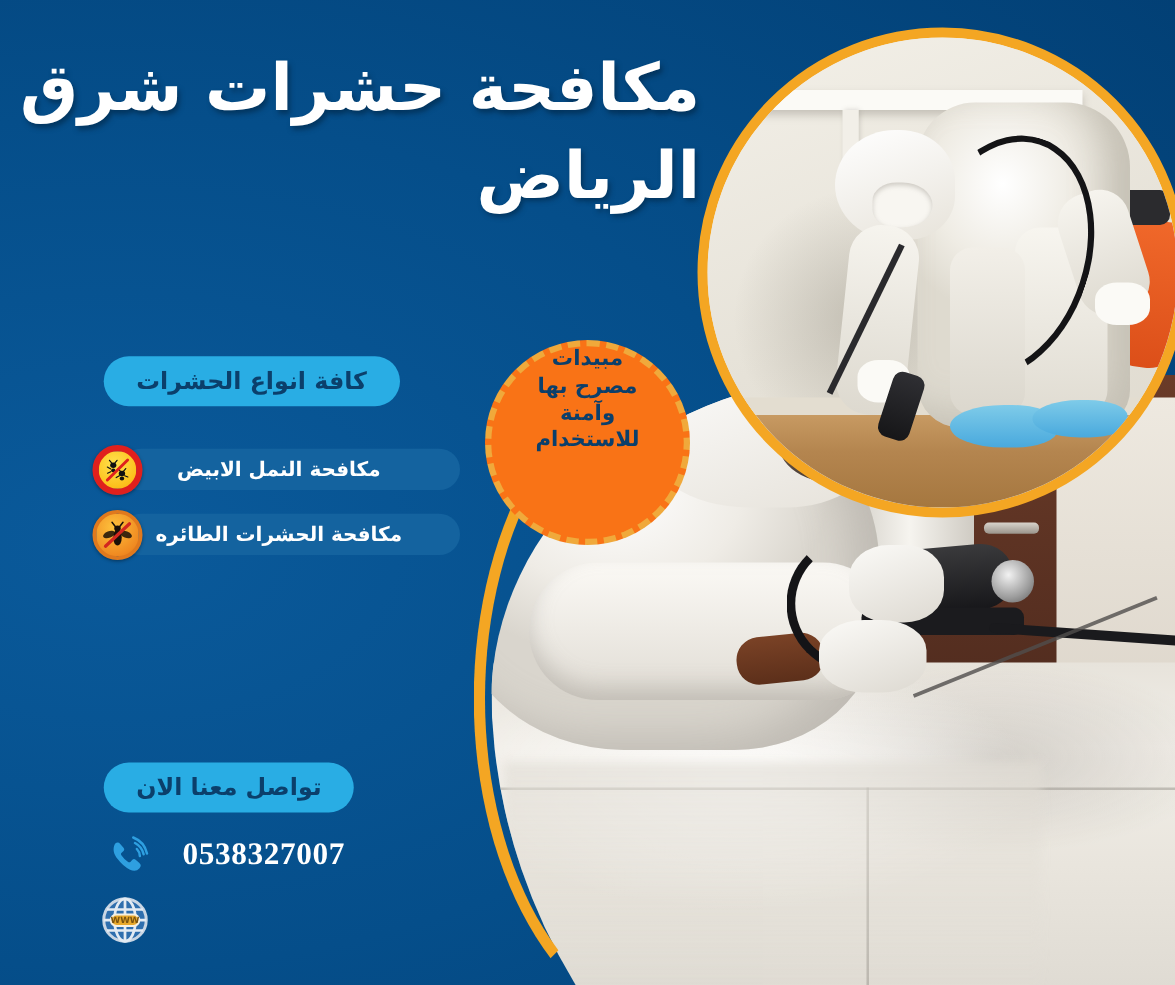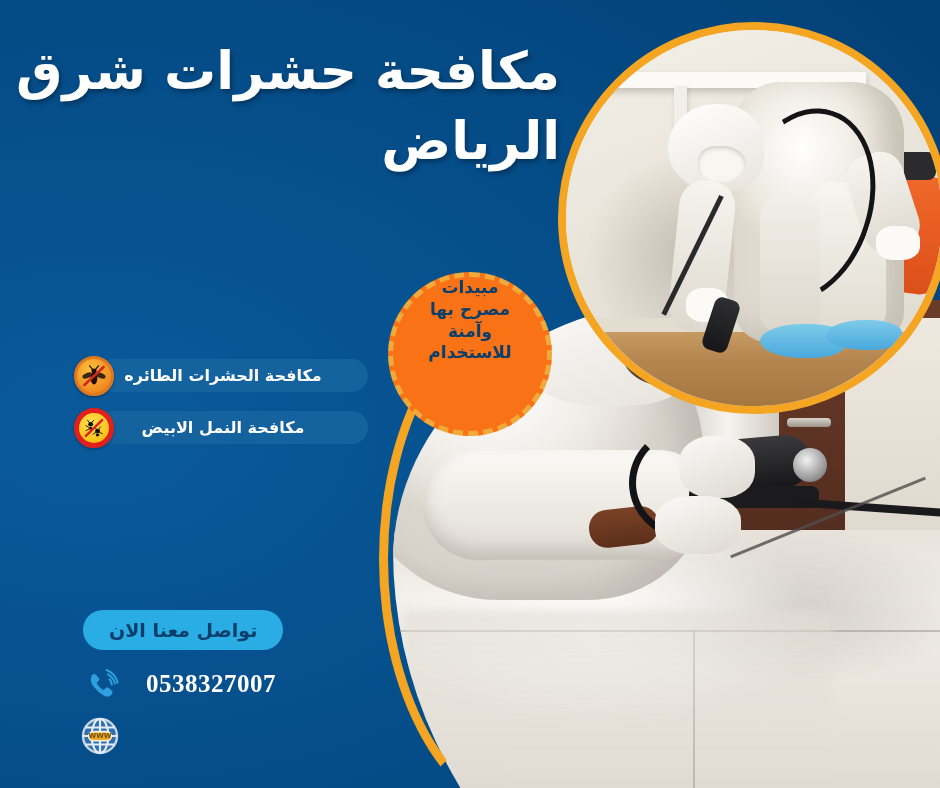--- a/index.html
+++ b/index.html
@@ -590,59 +590,60 @@
 
   <div class="badge">
     <div class="badge-text">
       <div>مبيدات</div>
       <div>مصرح بها</div>
       <div>وآمنة</div>
       <div>للاستخدام</div>
     </div>
   </div>
 
+  <div class="pill-head" id="pill-services">كافة انواع الحشرات</div>
 
   <div class="services">
 
 
-
-    <div class="srv-row">
-      <div class="srv-pill">
-        <span class="srv-label">مكافحة الحشرات الطائره</span>
-      </div>
-      <div class="srv-icon icon-orange">
-        <svg width="26" height="26" viewBox="0 0 26 26">
-          <ellipse cx="13" cy="15" rx="3.4" ry="6.4" fill="#1a1008"></ellipse>
-          <ellipse cx="13" cy="7.8" rx="2.6" ry="2.4" fill="#1a1008"></ellipse>
-          <path d="M11.2 6.2 8.6 2.8M14.8 6.2l2.6-3.4" stroke="#1a1008" stroke-width="1.2" stroke-linecap="round"></path>
-          <ellipse cx="6.2" cy="12.6" rx="5" ry="2.6" fill="#1a1008" opacity=".85" transform="rotate(-22 6.2 12.6)"></ellipse>
-          <ellipse cx="19.8" cy="12.6" rx="5" ry="2.6" fill="#1a1008" opacity=".85" transform="rotate(22 19.8 12.6)"></ellipse>
-          <line x1="3.4" y1="22" x2="22.6" y2="4" stroke="#d3271f" stroke-width="2.6" stroke-linecap="round"></line>
-        </svg>
-      </div>
-    </div>
 
     <div class="srv-row">
       <div class="srv-pill">
         <span class="srv-label">مكافحة النمل الابيض</span>
       </div>
       <div class="srv-icon icon-red">
         <svg width="22" height="22" viewBox="0 0 26 26">
           <ellipse cx="9" cy="8.6" rx="2.9" ry="2.6" fill="#111"></ellipse>
           <ellipse cx="9" cy="13.4" rx="2" ry="1.8" fill="#111"></ellipse>
           <path d="M7.6 6.6 5.4 3.8M10.4 6.6l2.2-2.8" stroke="#111" stroke-width="1.1" stroke-linecap="round"></path>
           <ellipse cx="17.2" cy="16.4" rx="3" ry="2.6" fill="#111"></ellipse>
           <ellipse cx="17.2" cy="21" rx="2.1" ry="1.9" fill="#111"></ellipse>
           <path d="M15.8 14.4 13.6 11.6M18.6 14.4l2.2-2.8" stroke="#111" stroke-width="1.1" stroke-linecap="round"></path>
           <path d="M6.6 12 3.4 10.2M6.6 14.6 3.6 16M14.8 18.4l-3 1.8M19.8 18.4l3 1.2" stroke="#111" stroke-width="1.1" stroke-linecap="round"></path>
           <line x1="3.4" y1="22.4" x2="22.6" y2="3.6" stroke="#e0201d" stroke-width="2.8" stroke-linecap="round"></line>
         </svg>
       </div>
     </div>
 
+    <div class="srv-row">
+      <div class="srv-pill">
+        <span class="srv-label">مكافحة الحشرات الطائره</span>
+      </div>
+      <div class="srv-icon icon-orange">
+        <svg width="26" height="26" viewBox="0 0 26 26">
+          <ellipse cx="13" cy="15" rx="3.4" ry="6.4" fill="#1a1008"></ellipse>
+          <ellipse cx="13" cy="7.8" rx="2.6" ry="2.4" fill="#1a1008"></ellipse>
+          <path d="M11.2 6.2 8.6 2.8M14.8 6.2l2.6-3.4" stroke="#1a1008" stroke-width="1.2" stroke-linecap="round"></path>
+          <ellipse cx="6.2" cy="12.6" rx="5" ry="2.6" fill="#1a1008" opacity=".85" transform="rotate(-22 6.2 12.6)"></ellipse>
+          <ellipse cx="19.8" cy="12.6" rx="5" ry="2.6" fill="#1a1008" opacity=".85" transform="rotate(22 19.8 12.6)"></ellipse>
+          <line x1="3.4" y1="22" x2="22.6" y2="4" stroke="#d3271f" stroke-width="2.6" stroke-linecap="round"></line>
+        </svg>
+      </div>
+    </div>
+
   </div>
 
   <div class="pill-head" id="pill-contact">تواصل معنا الان</div>
 
   <div class="contact-row" id="contact-phone">
     <span class="contact-text" id="phone-number">0538327007</span>
     <span class="contact-icon">
       <svg width="40" height="40" viewBox="0 0 40 40">
         <path d="M10 9c1.6-1.4 3-1.3 4.2.1l2.6 3c.9 1 .7 1.9-.2 2.8l-1.5 1.4c-.5.5-.5 1 0 1.8a20 20 0 0 0 5.4 5.4c.8.5 1.3.5 1.8 0l1.4-1.5c.9-.9 1.8-1.1 2.8-.2l3 2.6c1.4 1.2 1.5 2.6.1 4.2-2 2.3-4.6 2.6-7.6 1.1a29 29 0 0 1-9.7-8.4C9 17.7 7.8 13.4 10 9z" fill="#2e9fe0"></path>
         <path d="M27.5 13.2a8.6 8.6 0 0 1 2.4 5.6" stroke="#2e9fe0" stroke-width="2" fill="none" stroke-linecap="round"></path>

